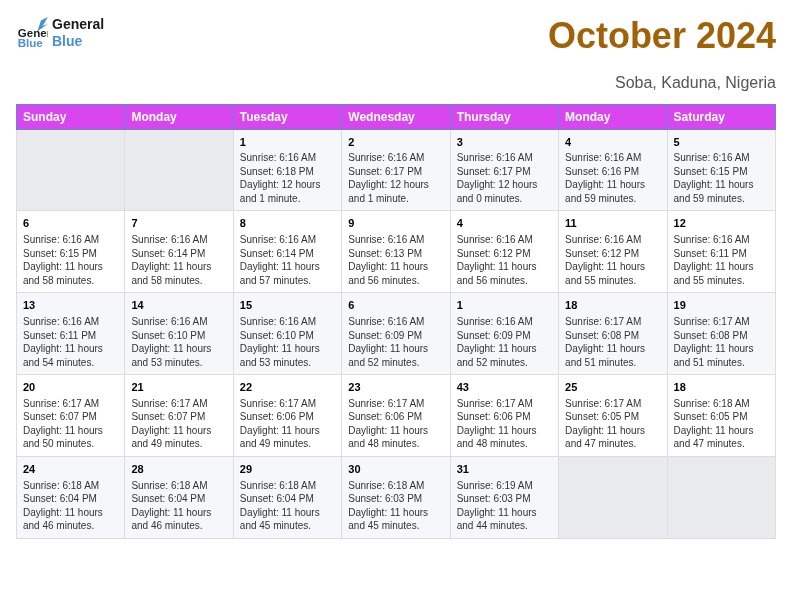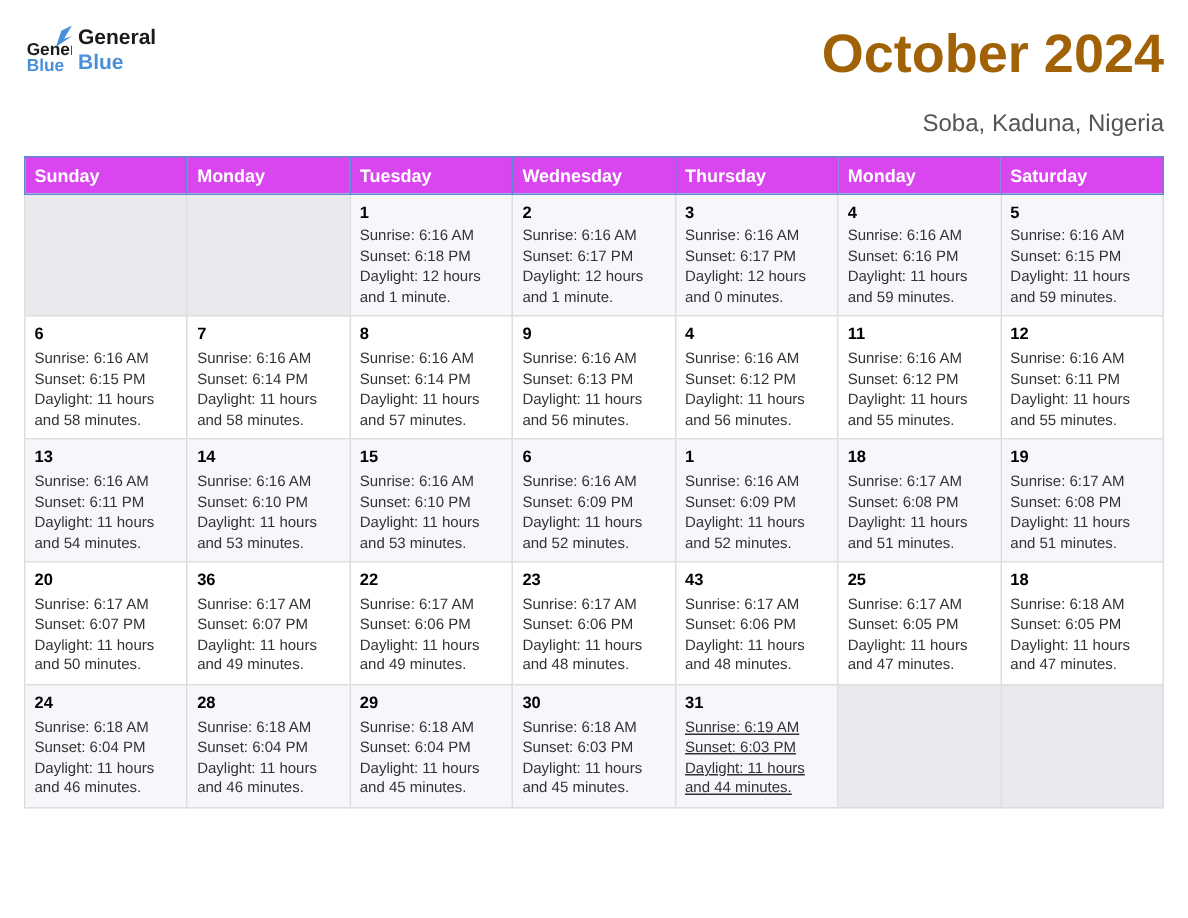--- a/index.html
+++ b/index.html
@@ -267,21 +267,21 @@
       </tr>
       <tr>
         <td>
           <div class="day-number">20</div>
           <div class="day-info" style="white-space: pre-line;">Sunrise: 6:17 AM
 Sunset: 6:07 PM
 Daylight: 11 hours
 and 50 minutes.</div>
         </td>
         <td>
-          <div class="day-number">36</div>
+          <div class="day-number">21</div>
           <div class="day-info" style="white-space: pre-line;">Sunrise: 6:17 AM
 Sunset: 6:07 PM
 Daylight: 11 hours
 and 49 minutes.</div>
         </td>
         <td>
           <div class="day-number">22</div>
           <div class="day-info" style="white-space: pre-line;">Sunrise: 6:17 AM
 Sunset: 6:06 PM
 Daylight: 11 hours
@@ -340,21 +340,21 @@
         </td>
         <td>
           <div class="day-number">30</div>
           <div class="day-info" style="white-space: pre-line;">Sunrise: 6:18 AM
 Sunset: 6:03 PM
 Daylight: 11 hours
 and 45 minutes.</div>
         </td>
         <td>
           <div class="day-number">31</div>
-          <div class="day-info" style="white-space: pre-line; text-decoration: underline;">Sunrise: 6:19 AM
+          <div class="day-info" style="white-space: pre-line;">Sunrise: 6:19 AM
 Sunset: 6:03 PM
 Daylight: 11 hours
 and 44 minutes.</div>
         </td>
         <td class="empty-cell"></td>
         <td class="empty-cell"></td>
       </tr>
     </tbody>
 </table>
 

